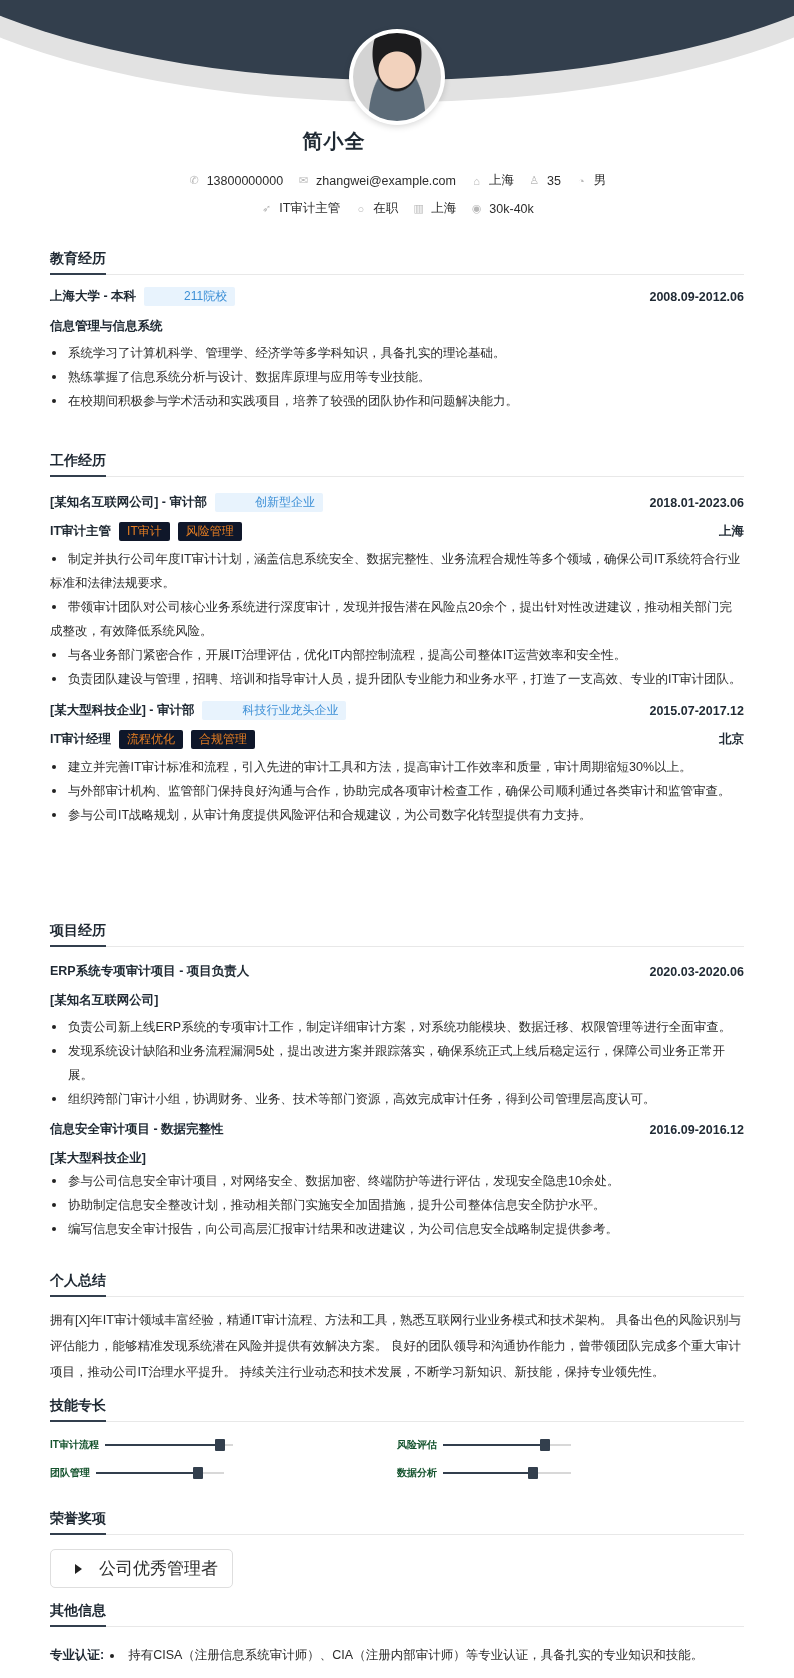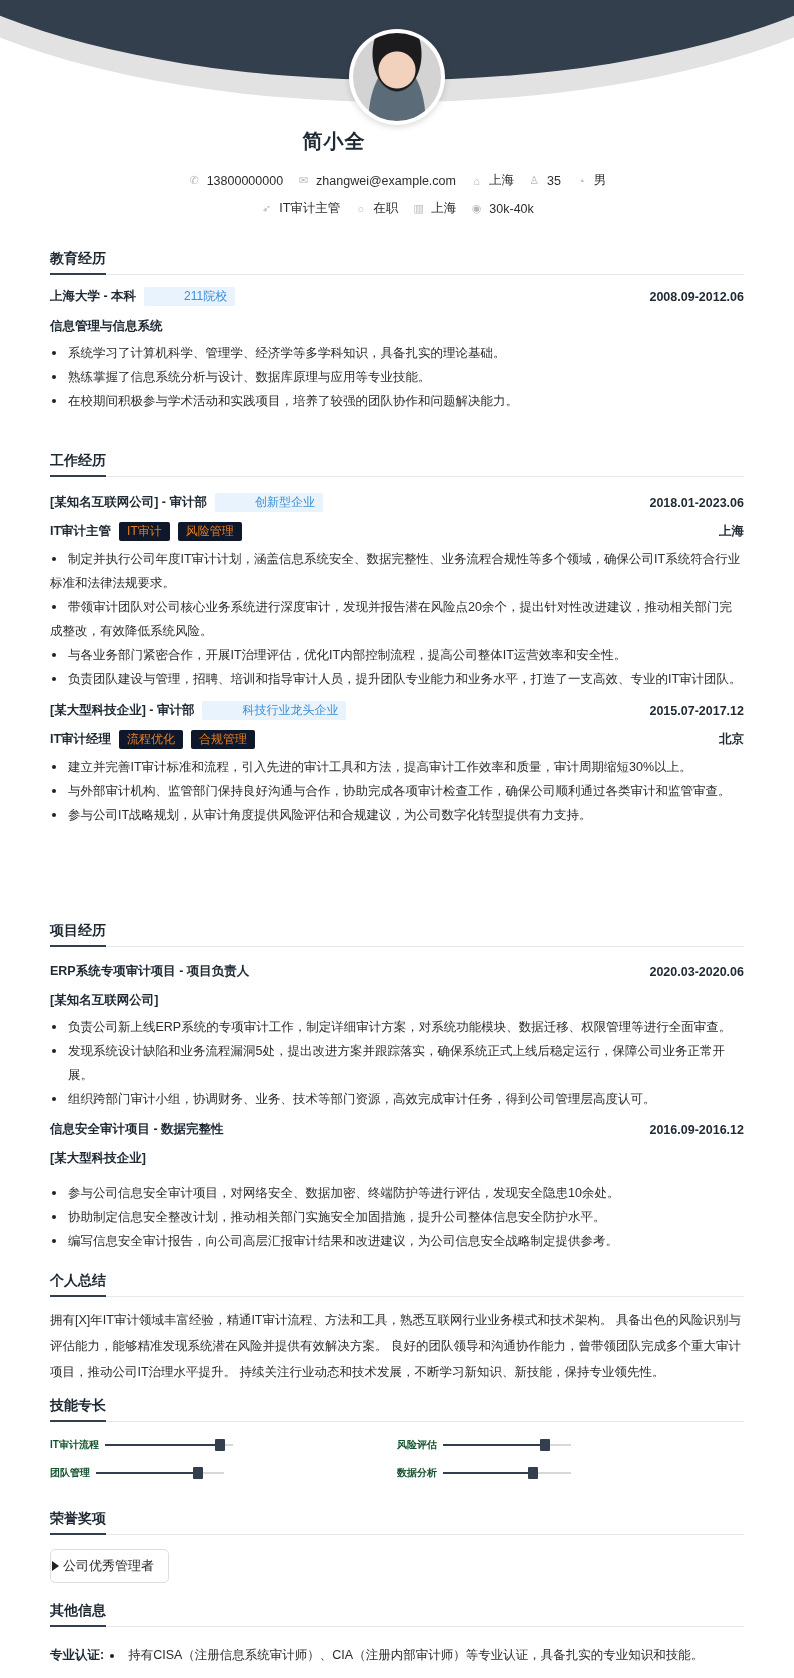--- a/index.html
+++ b/index.html
@@ -72,22 +72,22 @@
   }
   ul.bullets li.wrap { padding-left: 0; text-indent: 18px; }
   ul.bullets li.wrap::before { left: 2px; }
   .para { font-size: 12.5px; line-height: 26px; color: #2c2c2c; }
   .skills { display: grid; grid-template-columns: 1fr 1fr; row-gap: 14px; }
   .skill { display: flex; align-items: center; gap: 6px; font-size: 10px; color: #14532d; font-weight: bold; }
   .track { position: relative; width: 128px; height: 2px; background: #d8d8d8; }
   .track .fill { position: absolute; left: 0; top: 0; height: 2px; background: #333f4d; }
   .track .thumb { position: absolute; top: -5px; width: 10px; height: 12px; background: #333f4d; border-radius: 1px; transform: translateX(-5px); }
   .award {
-    display: inline-flex; align-items: center; gap: 4px; padding: 7px 14px 7px 1px;
-    border: 1px solid #dedede; border-radius: 5px; font-size: 13px; color: #2c2c2c;
+    display: inline-flex; align-items: center; gap: 17px; padding: 7px 14px 7px 24px;
+    border: 1px solid #dedede; border-radius: 5px; font-size: 17px; color: #2c2c2c;
   }
   .award .tri { width: 0; height: 0; border-top: 5px solid transparent; border-bottom: 5px solid transparent; border-left: 7px solid #222; }
   .other-row { display: flex; align-items: center; font-size: 12.5px; color: #2c2c2c; }
   .other-row .lbl { font-weight: bold; color: #1f2933; }
   .other-row .dot { display: inline-block; width: 4px; height: 4px; border-radius: 50%; background: #222; margin: 0 14px 0 6px; }
 </style>
 </head>
 <body>
 
 <div class="banner">
@@ -217,21 +217,21 @@
     <li>负责公司新上线ERP系统的专项审计工作，制定详细审计方案，对系统功能模块、数据迁移、权限管理等进行全面审查。</li>
     <li>发现系统设计缺陷和业务流程漏洞5处，提出改进方案并跟踪落实，确保系统正式上线后稳定运行，保障公司业务正常开展。</li>
     <li>组织跨部门审计小组，协调财务、业务、技术等部门资源，高效完成审计任务，得到公司管理层高度认可。</li>
   </ul>
 
   <div class="row" style="margin-top:10px;">
     <span>信息安全审计项目 - 数据完整性</span>
     <span>2016.09-2016.12</span>
   </div>
   <div class="sub" style="margin-top:12px;">[某大型科技企业]</div>
-  <ul class="bullets" style="margin-top:14px;">
+  <ul class="bullets" style="margin-top:2px;">
     <li>参与公司信息安全审计项目，对网络安全、数据加密、终端防护等进行评估，发现安全隐患10余处。</li>
     <li>协助制定信息安全整改计划，推动相关部门实施安全加固措施，提升公司整体信息安全防护水平。</li>
     <li>编写信息安全审计报告，向公司高层汇报审计结果和改进建议，为公司信息安全战略制定提供参考。</li>
   </ul>
 </div>
 
 <div class="content" style="top:1272px;">
   <div class="section-title">个人总结</div>
   <p class="para" style="margin-top:10px;">拥有[X]年IT审计领域丰富经验，精通IT审计流程、方法和工具，熟悉互联网行业业务模式和技术架构。 具备出色的风险识别与评估能力，能够精准发现系统潜在风险并提供有效解决方案。 良好的团队领导和沟通协作能力，曾带领团队完成多个重大审计项目，推动公司IT治理水平提升。 持续关注行业动态和技术发展，不断学习新知识、新技能，保持专业领先性。</p>
 </div>

